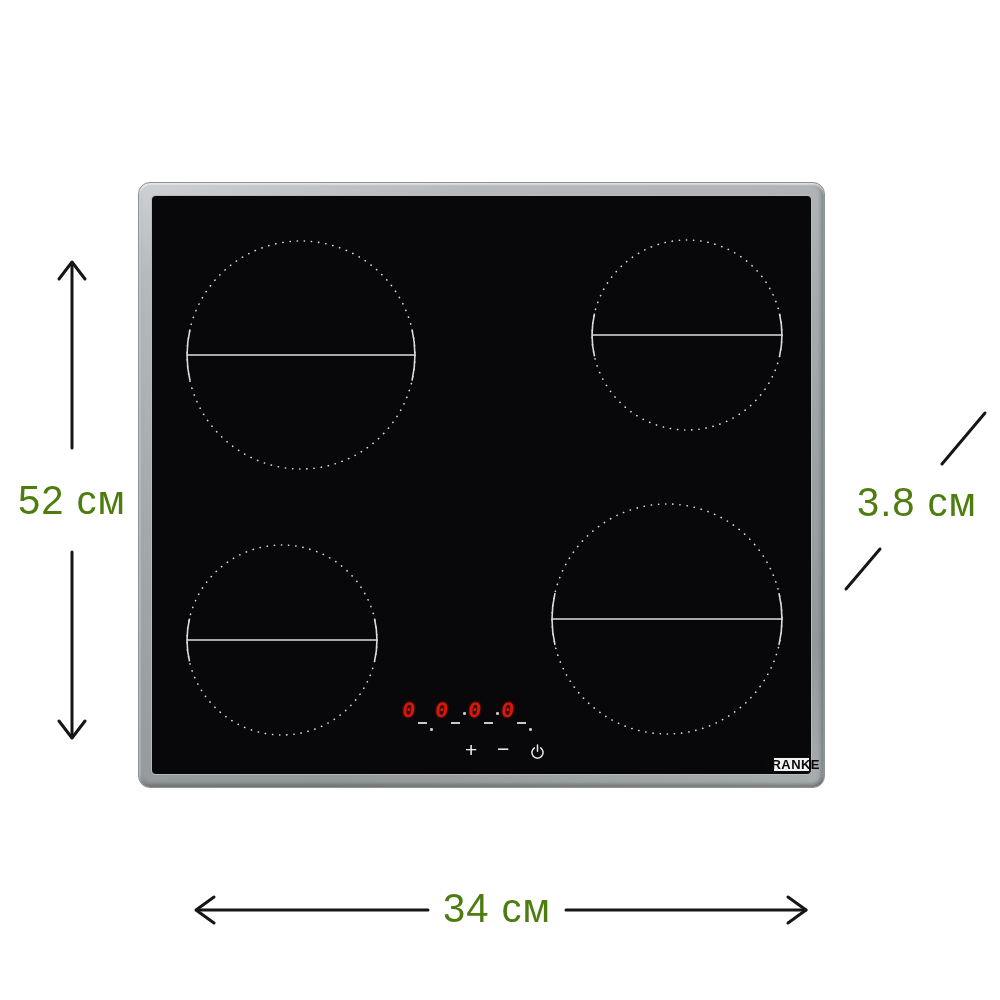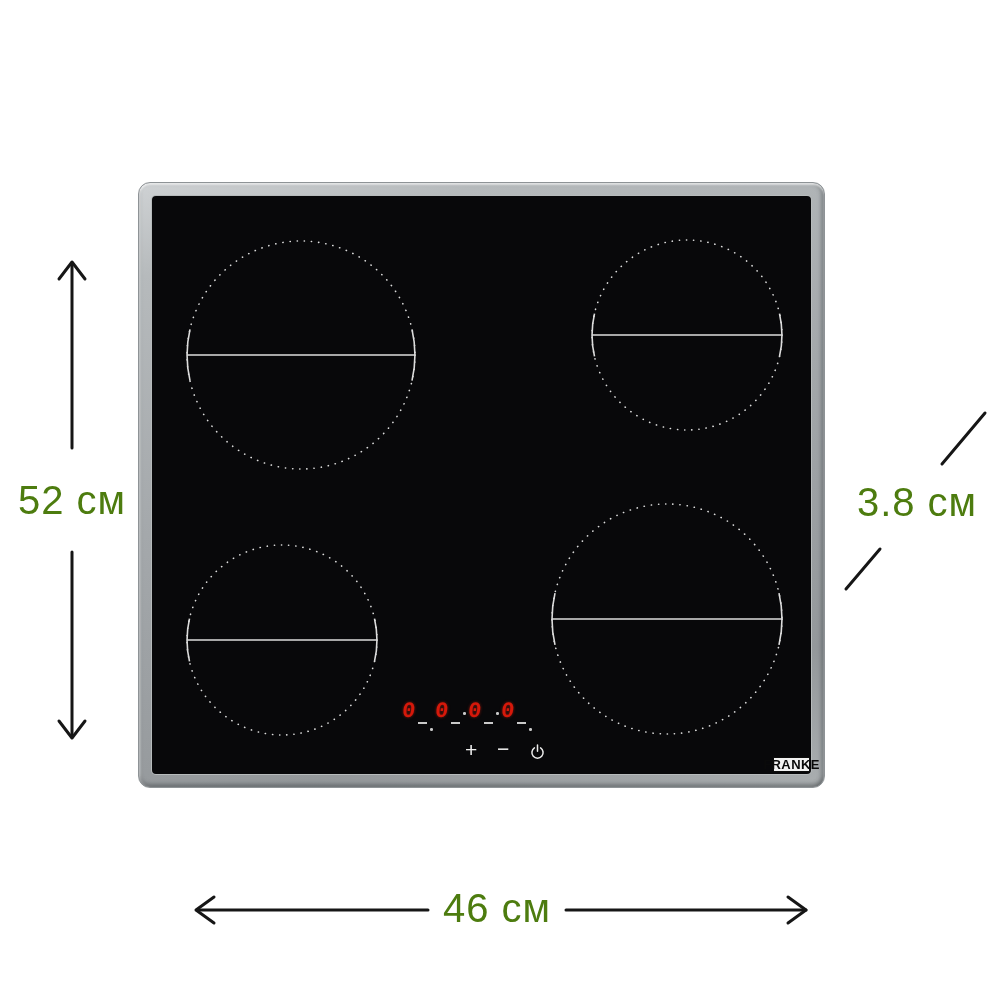--- a/index.html
+++ b/index.html
@@ -171,16 +171,16 @@
           <path d="M 5.4 4.9 A 5.6 5.6 0 1 0 11.6 4.9"></path>
           <line x1="8.5" y1="2" x2="8.5" y2="8.3"></line>
         </g>
       </svg>
     </span>
 
     <div class="brand">FRANKE</div>
   </div>
 
   <div class="dim-label lbl-height">52 см</div>
-  <div class="dim-label lbl-width">46 см</div>
+  <div class="dim-label lbl-width">34 см</div>
   <div class="dim-label lbl-depth">3.8 см</div>
 
 </div>
 
 </body></html>

